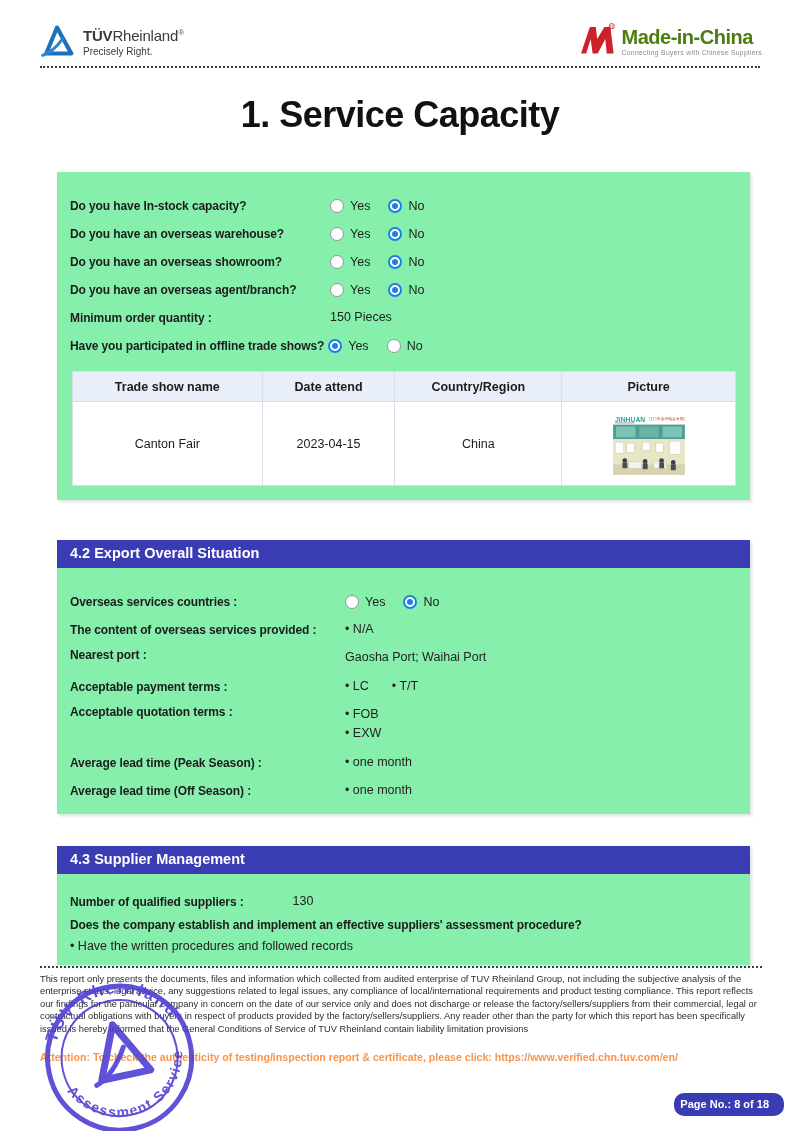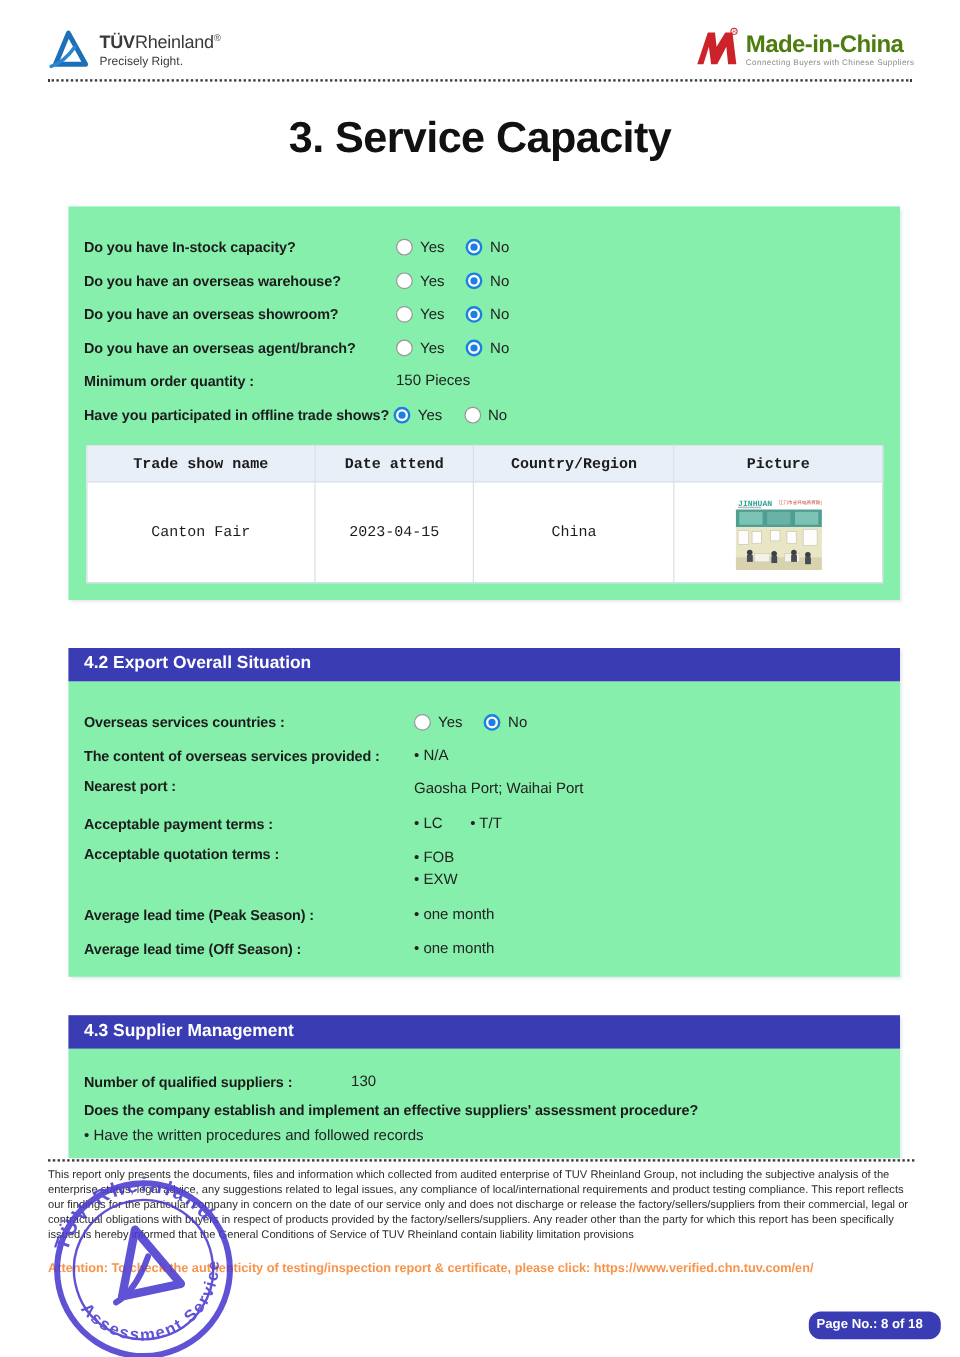--- a/index.html
+++ b/index.html
@@ -48,21 +48,21 @@
   
   .radio-group { display:inline-flex; align-items:center; gap:18px; }
   .radio { display:inline-flex; align-items:center; gap:6px; font-size:12.5px; color:#222; cursor:default; }
   .rc { width:14px; height:14px; border-radius:50%; flex:0 0 auto; position:relative; background:#fff; }
   .rc.off { border:1.5px solid #979797; }
   .rc.on  { border:2px solid #1B7FE3; }
   .rc.on::after { content:""; position:absolute; left:2px; top:2px; right:2px; bottom:2px;
                   border-radius:50%; background:#1B7FE3; }
 
   
-  table.ts { border-collapse:collapse; width:664px; margin:16px auto 0 2px; background:#fff;font-family:Liberation Mono, monospace; }
+  table.ts { border-collapse:collapse; width:664px; margin:16px auto 0 2px; background:#fff; }
   table.ts th, table.ts td { border:1px solid #D9DFE9; text-align:center; vertical-align:middle; }
   table.ts th { background:#E9EFF8; font-size:12.5px; font-weight:bold; height:30px; }
   table.ts td { font-size:12.5px; height:84px; }
   .c1 { width:190px; } .c2 { width:133px; } .c3 { width:167px; } .c4 { width:174px; }
 
   
   .dot-ftr { position:absolute; left:40px; right:38px; top:966px; }
   .disclaimer { position:absolute; left:40px; width:726px; top:973px;
                 font-size:9.3px; line-height:12.4px; color:#2d2d2d; }
   .attention { position:absolute; left:40px; top:1051px; font-size:10.6px; font-weight:bold;
@@ -95,21 +95,21 @@
       <text x="35.4" y="5.8" font-size="4.6" fill="#CC2229">R</text>
     </svg>
     <div>
       <div class="mic-name">Made-in-China</div>
       <div class="mic-tag">Connecting Buyers with Chinese Suppliers</div>
     </div>
   </div>
 
   <div class="dotline dot-hdr"></div>
 
-  <div class="big-title">3. Service Capacity</div>
+  <div class="big-title">1. Service Capacity</div>
 
   <div class="sec sec-41">
     <div class="sec-bd">
 
       <div class="qrow">
         <span class="qlabel">Do you have In-stock capacity?</span>
         <span class="radio-group">
           <span class="radio">
               <span class="rc off"></span>
               <span>Yes</span>

